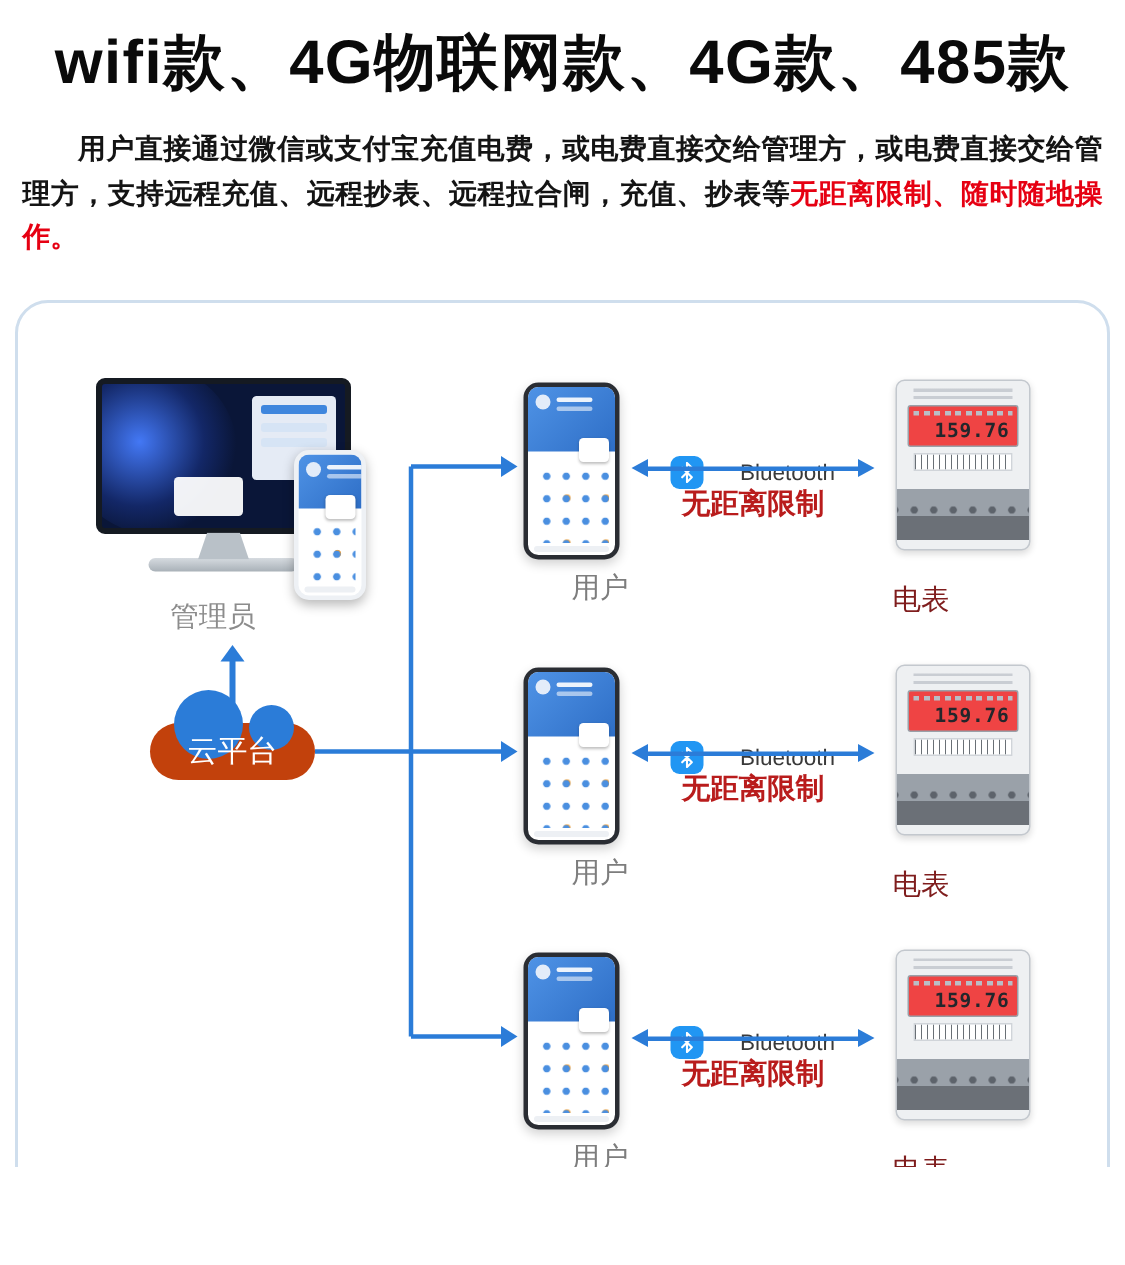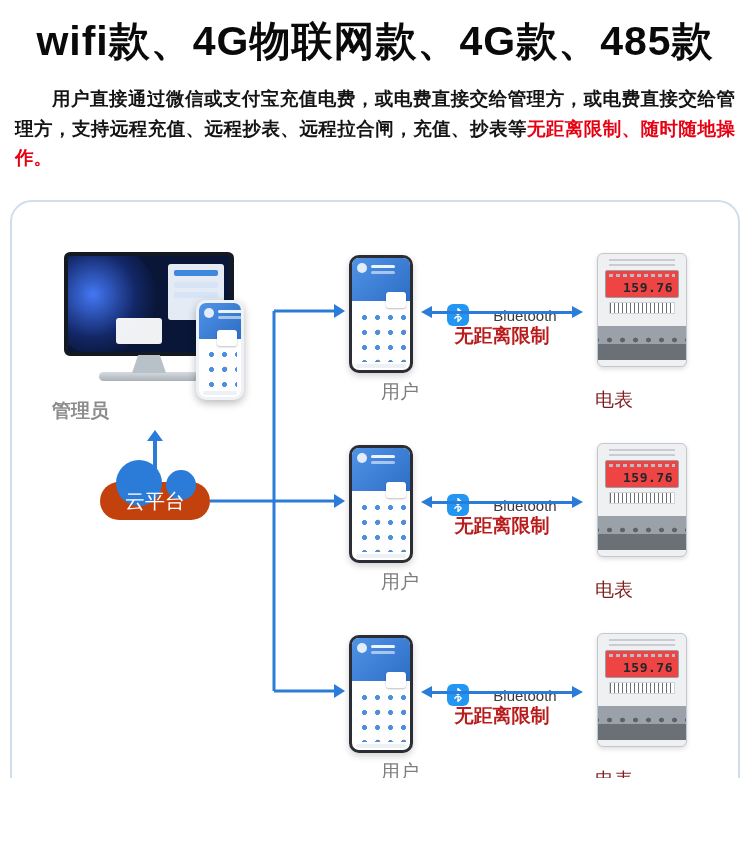--- a/index.html
+++ b/index.html
@@ -38,21 +38,21 @@
   
   .cloud { position:absolute; left:88px; top:280px; width:110px; height:38px; background:#c2410c; border-radius:19px; z-index:2; }
   .cloud::before { content:''; position:absolute; left:16px; top:-22px; width:46px; height:46px; border-radius:50%; background:#2b7cd8; }
   .cloud::after { content:''; position:absolute; right:14px; top:-12px; width:30px; height:30px; border-radius:50%; background:#2b7cd8; }
   .cloud span { position:relative; z-index:3; display:block; text-align:center; line-height:38px; color:#fff; font-size:20px; }
   .arrow-up-line { position:absolute; left:141px; top:238px; width:4px; height:36px; background:#2b7cd8; }
   .arrow-up-head { position:absolute; left:135px; top:228px; width:0; height:0; border-left:8px solid transparent; border-right:8px solid transparent; border-bottom:11px solid #2b7cd8; }
 
   .connectors { position:absolute; left:0; top:0; pointer-events:none; }
 
-  .admin-label { position:absolute; left:40px; top:196px; width:180px; text-align:left; font-size:19px; color:#8c8c8c;font-weight:bold; }
+  .admin-label { position:absolute; left:40px; top:196px; width:180px; text-align:center; font-size:19px; color:#8c8c8c; }
 
   
   .row { position:absolute; left:335px; width:395px; height:185px; }
   .row.r0 { top:45px; } .row.r1 { top:235px; } .row.r2 { top:425px; }
   .row .phone { left:2px; top:8px; }
   .user-label { position:absolute; left:0; top:132px; width:72px; text-align:right; font-size:19px; color:#7d7d7d; }
   .bt-wrap { position:absolute; left:60px; top:26px; width:190px; display:flex; align-items:center; justify-content:center; gap:24px;margin-top:31px; }
   .bt-icon { width:22px; height:22px; background:#2196f3; border-radius:6px; display:flex; align-items:center; justify-content:center; flex:0 0 auto; }
   .bt-label { font-size:15px; color:#3a3a3a; }
   .bt-arrow { position:absolute; left:84px; top:64px; width:142px; height:0; border-top:3px solid #2b7cd8; }

